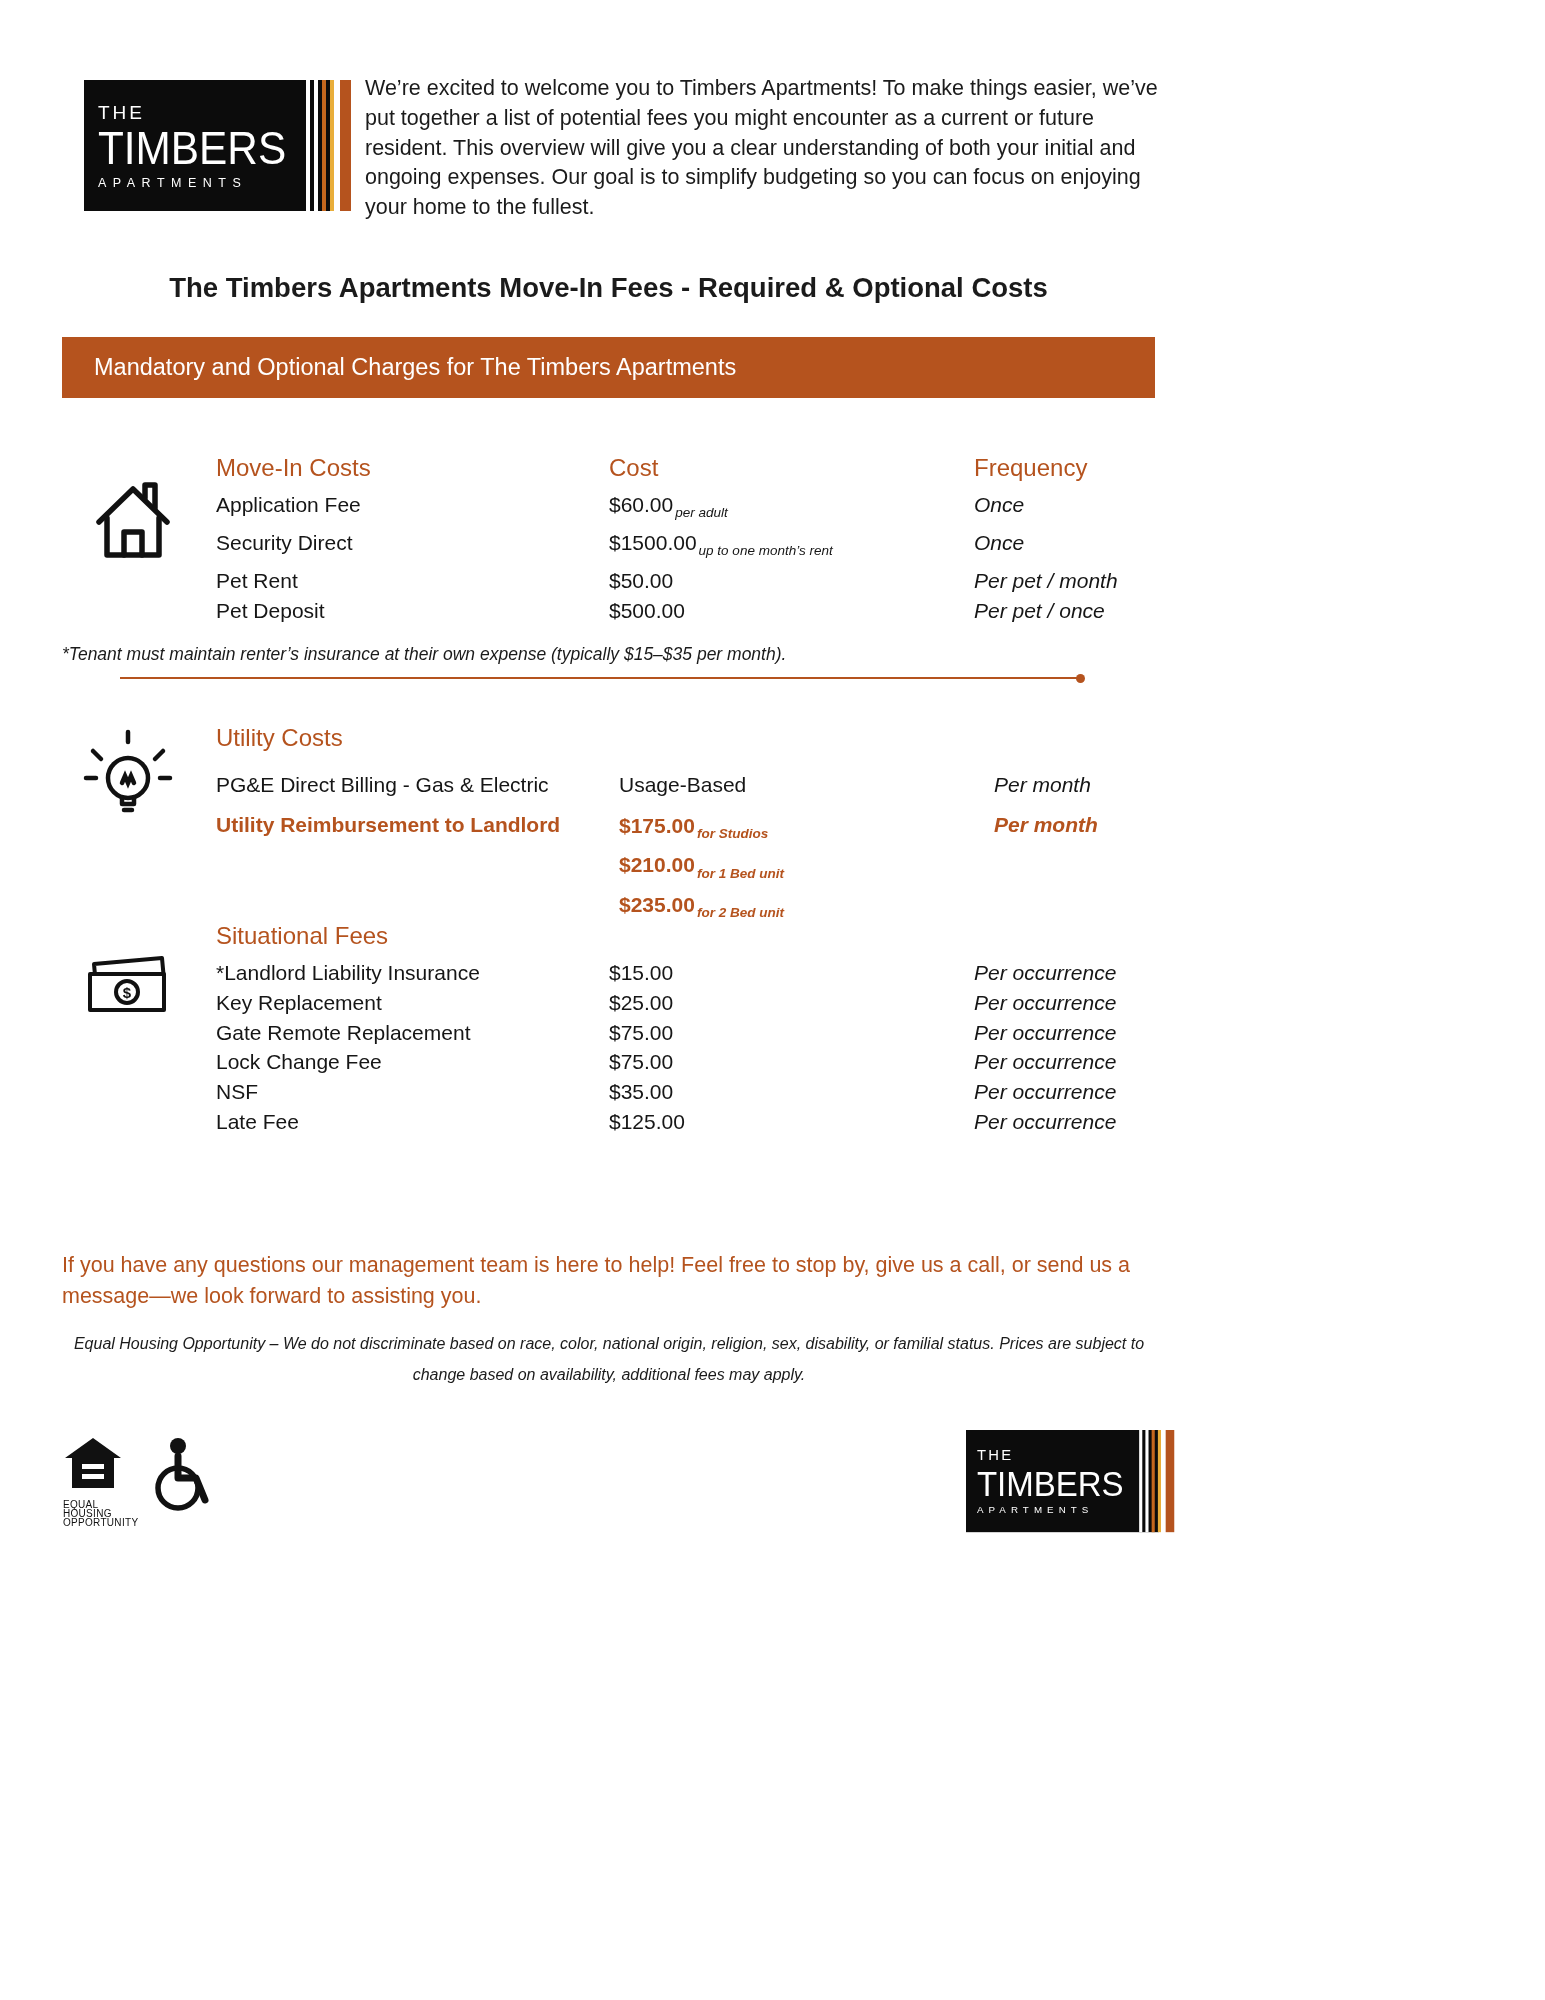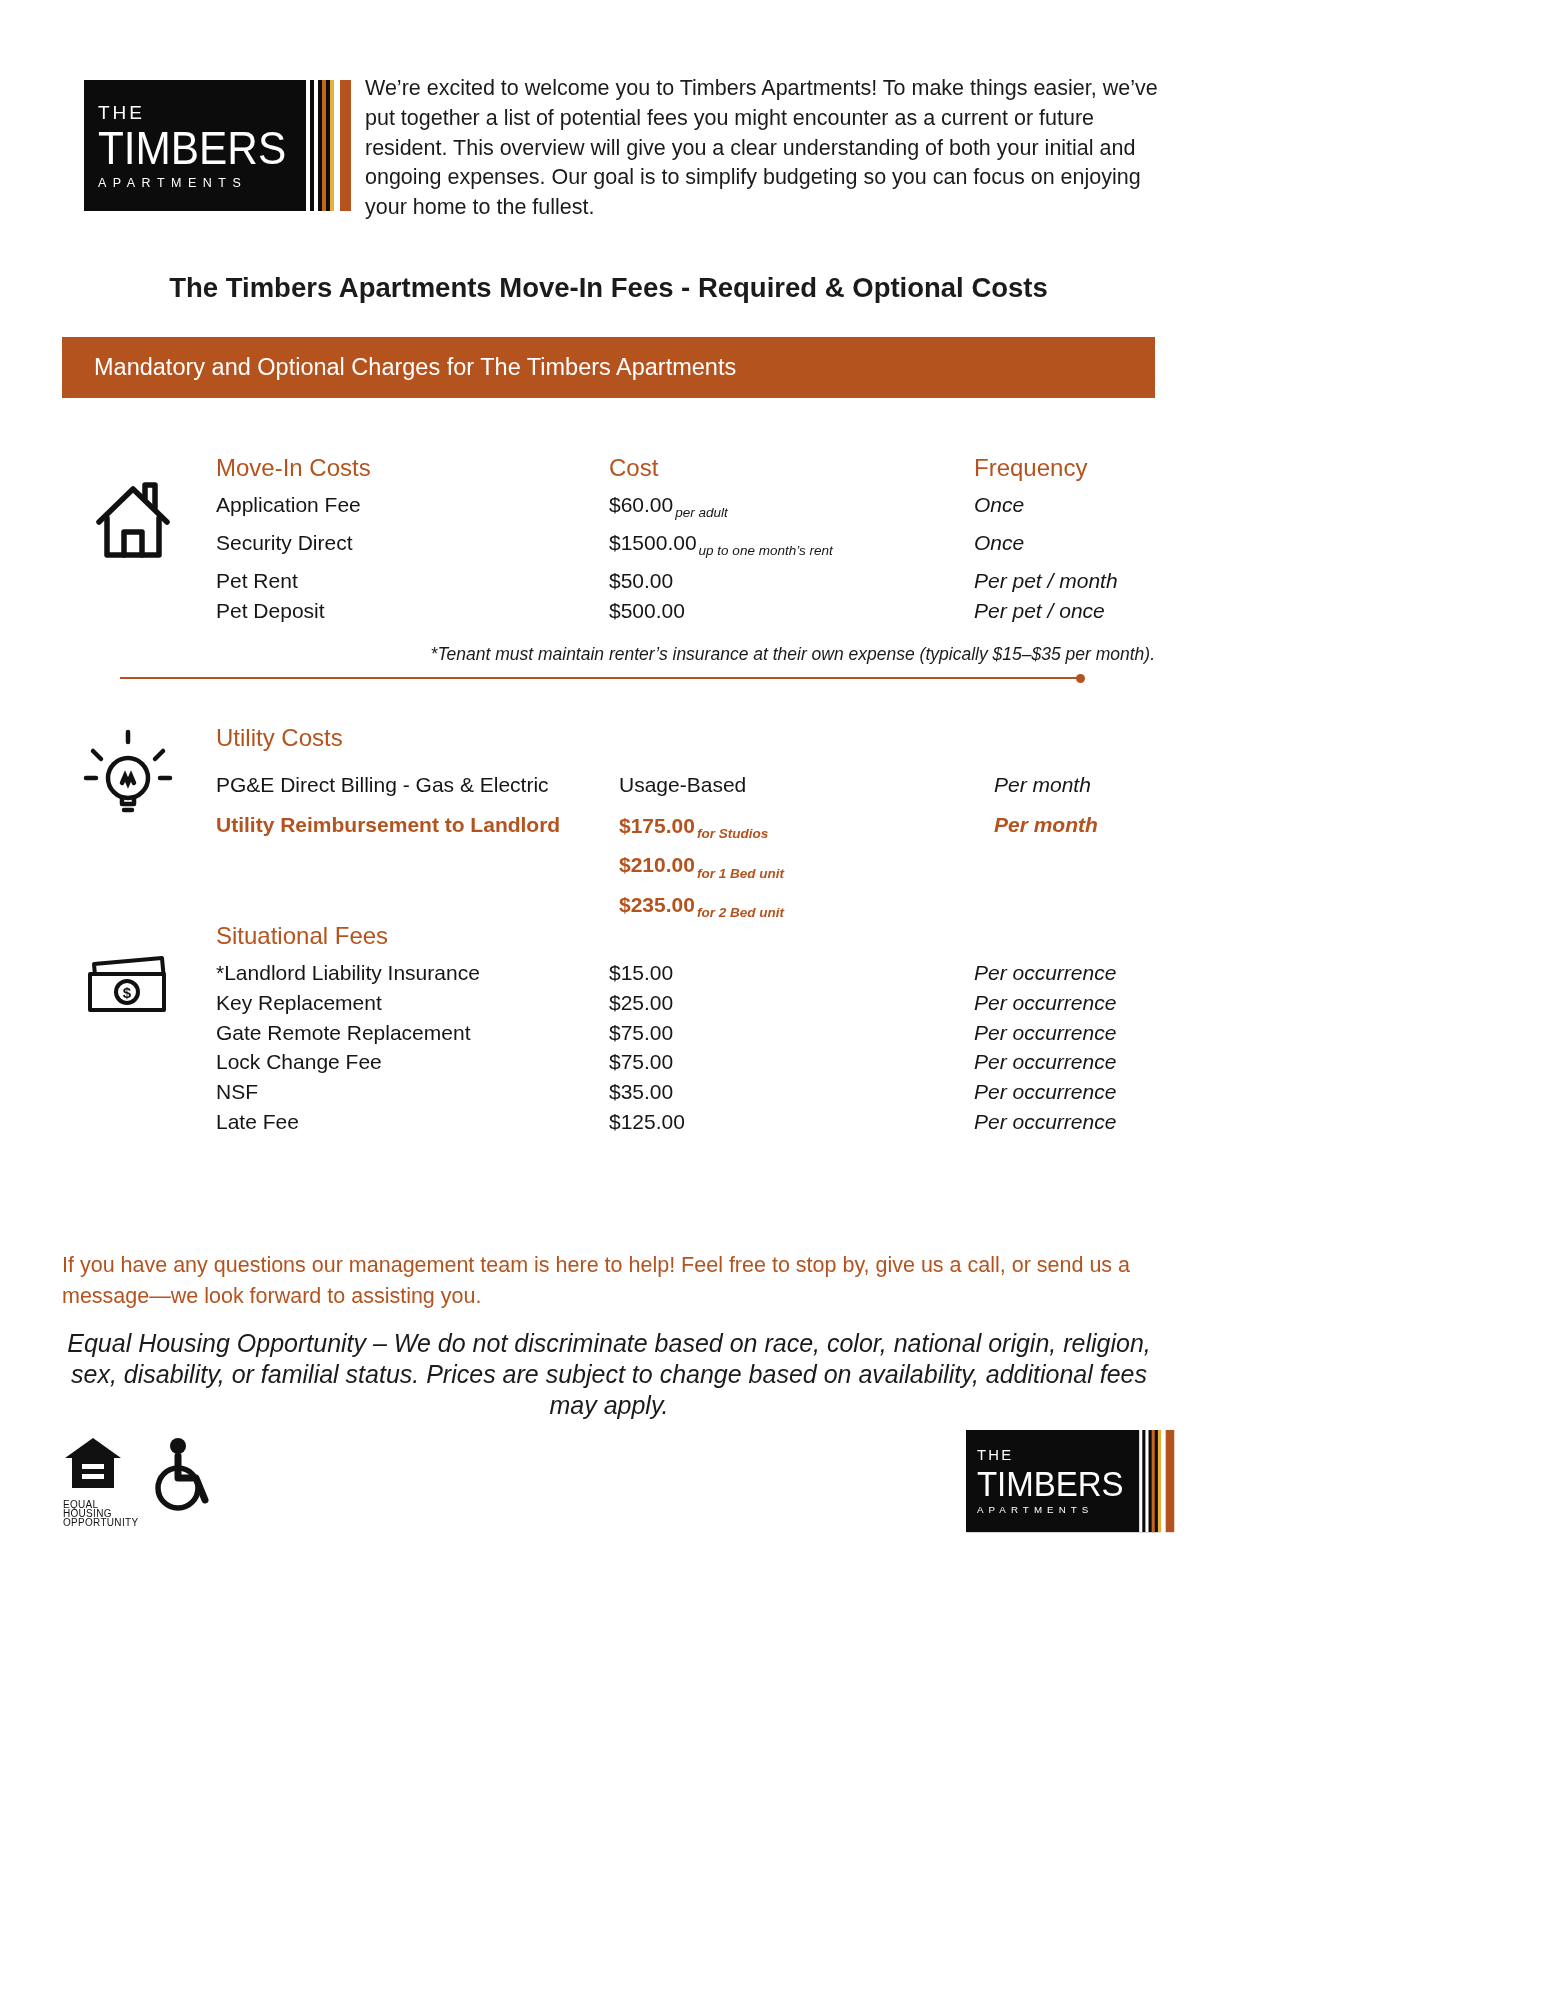--- a/index.html
+++ b/index.html
@@ -40,33 +40,33 @@
   .col-head.full { grid-column:1 / -1; }
   .fee-grid .label, .fee-grid .cost, .fee-grid .freq { font-size:21px; line-height:29.8px; }
   .freq { font-style:italic; }
   .sub { font-size:13.5px; font-style:italic; margin-left:2px; vertical-align:sub; }
   .hl { color:var(--accent); font-weight:700; }
   .freq.hl-f { color:var(--accent); font-weight:700; }
   .cost-line { line-height:31.5px; }
   .cost-line .sub { font-weight:700; }
 
   
-  .note { position:absolute; left:62px; top:644px; width:1093px; margin:0; text-align:right; font-style:italic; font-size:17.5px; color:#1b1b1b; }
+  .note { position:absolute; left:62px; top:644px; width:1093px; margin:0; text-align:left; font-style:italic; font-size:17.5px; color:#1b1b1b; }
   .divider { position:absolute; left:120px; top:677px; width:960px; height:2px; background:var(--accent); }
   .divider::after { content:""; position:absolute; right:-5px; top:-3.5px; width:9px; height:9px; border-radius:50%; background:var(--accent); }
 
   
   .icon { position:absolute; }
   .icon.house { left:92px; top:477px; }
   .icon.bulb  { left:82px; top:726px; }
   .icon.cash  { left:80px; top:950px; }
 
   
   .help { position:absolute; left:62px; top:1250px; width:1093px; margin:0; text-align:left; color:var(--accent); font-size:21.5px; line-height:31px; }
-  .eho-text { position:absolute; left:55px; top:1328px; width:1108px; margin:0; text-align:center; font-style:italic; font-size:25px; line-height:31px; color:#1b1b1b; }
+  .eho-text { position:absolute; left:55px; top:1328px; width:1108px; margin:0; text-align:center; font-style:italic; font-size:16px; line-height:31px; color:#1b1b1b; }
   .eh-logo { position:absolute; left:63px; top:1437px; width:70px; }
   .eh-caption { font-size:10px; font-weight:400; line-height:9px; letter-spacing:.3px; margin-top:7px; color:#111; }
   .ada { position:absolute; left:148px; top:1436px; }
 </style>
 </head>
 <body>
 
 <div class="page">
 
   <div class="logo logo-top">

